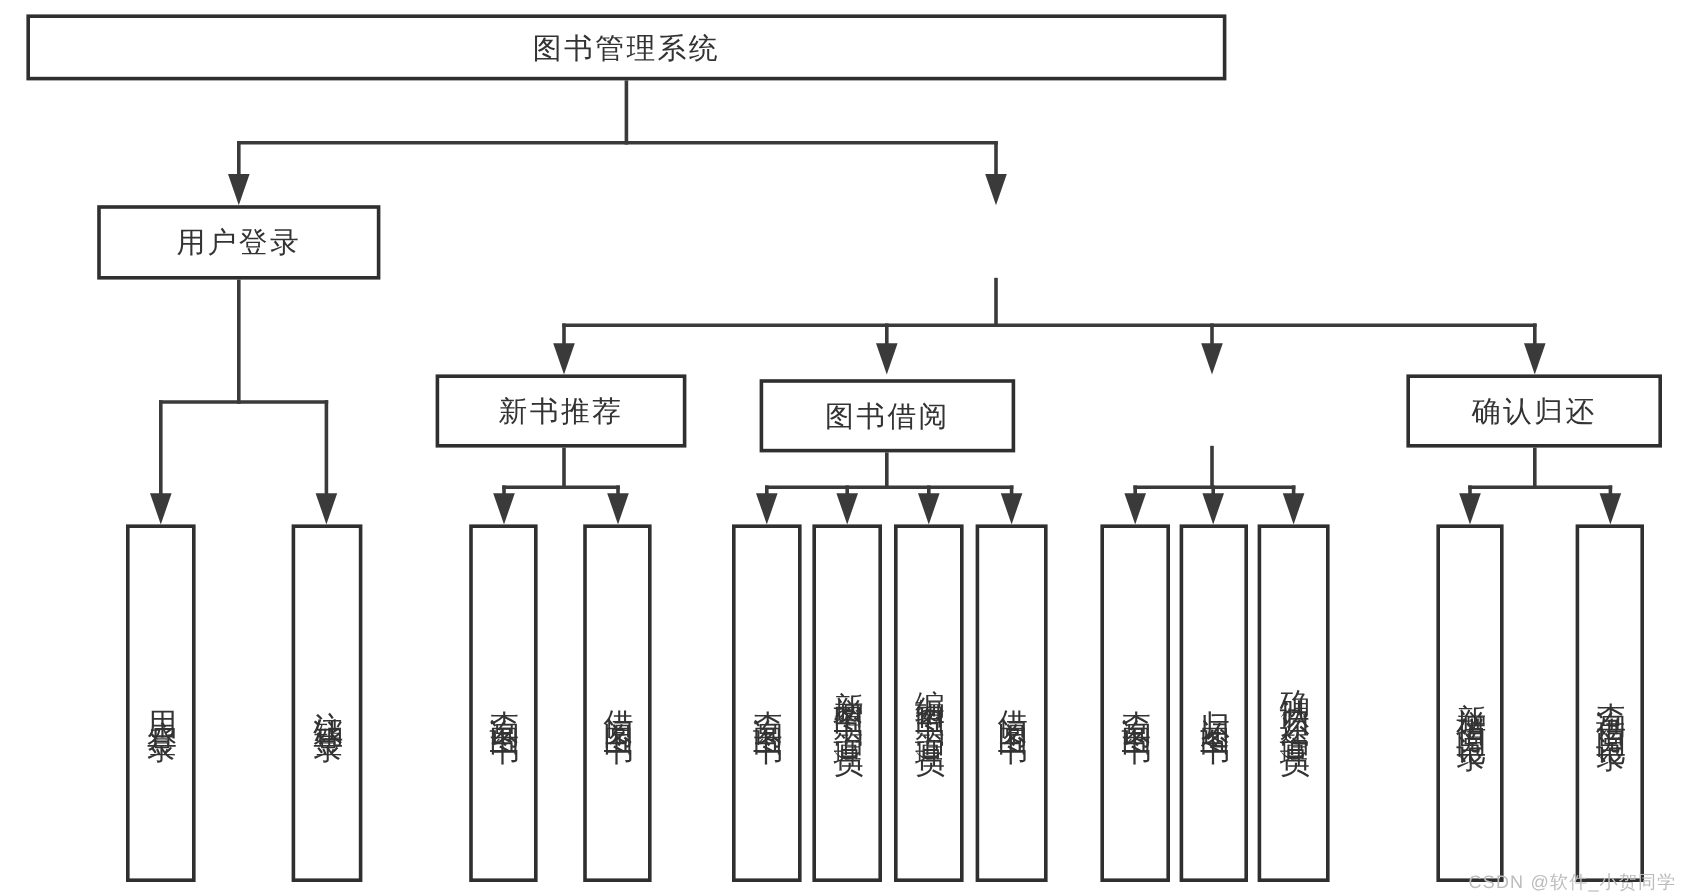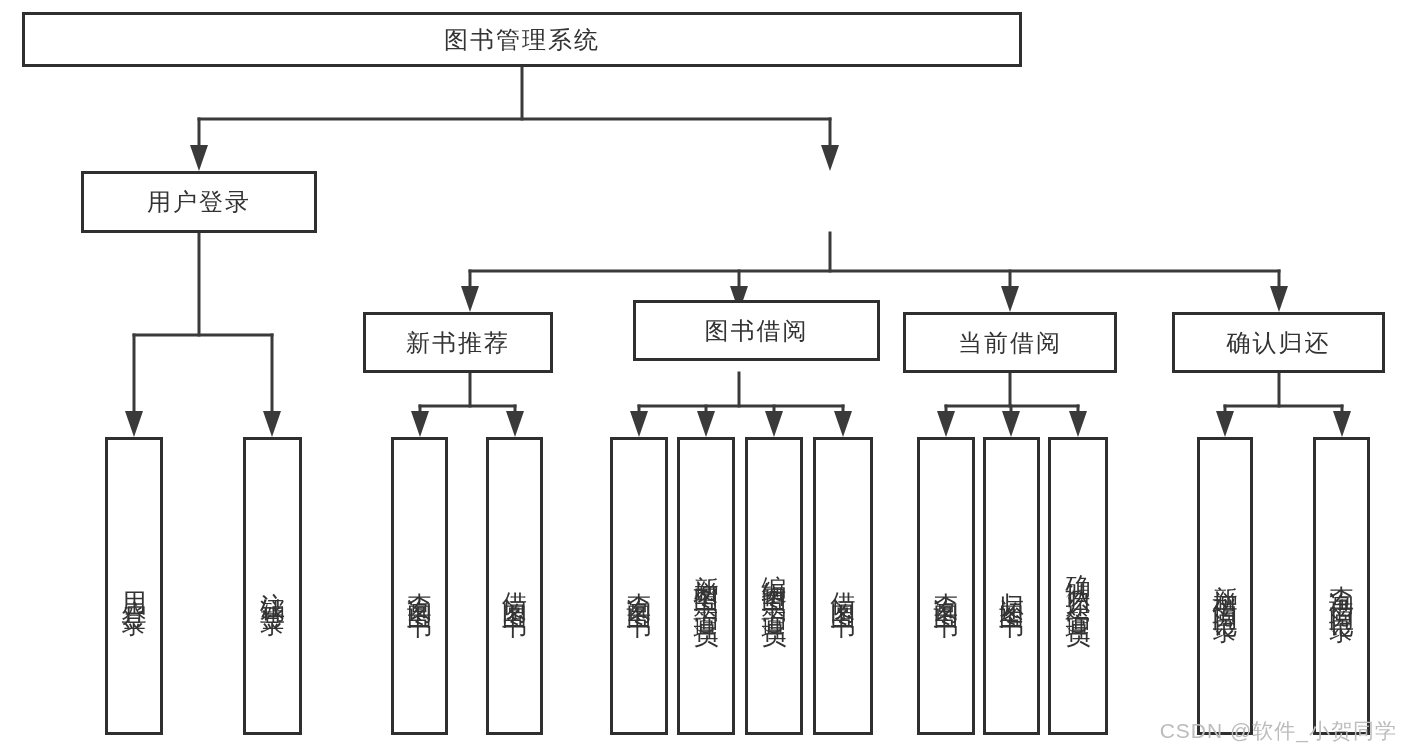--- a/index.html
+++ b/index.html
@@ -39,21 +39,21 @@
     font-size:25px;
     writing-mode:vertical-rl;
     letter-spacing:7px;
     line-height:1;
     white-space:nowrap;
   }
   .watermark{
     position:absolute;
     right:8px;
     bottom:2px;
-    font-size:21px;
+    font-size:15px;
     letter-spacing:1px;
     color:var(--watermark);
     z-index:5;
     white-space:nowrap;
   }
 </style>
 </head>
 <body>
 
 <div class="canvas">
@@ -114,28 +114,25 @@
     </svg>
 
   <div class="box" style="left:22px;top:12px;width:1000px;height:55px">
     <span class="lbl">图书管理系统</span>
   </div>
 
   <div class="box" style="left:81px;top:171px;width:236px;height:62px">
     <span class="lbl">用户登录</span>
   </div>
 
-  <div class="box" style="left:363px;top:312px;width:190px;height:61px">
+  <div class="box" style="left:363px;top:312px;width:209px;height:61px">
     <span class="lbl">新书推荐</span>
   </div>
-  <div class="box" style="left:633px;top:300px;width:247px;height:61px">
+  <div class="box" style="left:633px;top:316px;width:213px;height:61px">
     <span class="lbl">图书借阅</span>
-  </div>
-  <div class="box" style="left:903px;top:312px;width:214px;height:61px">
-    <span class="lbl">当前借阅</span>
   </div>
   <div class="box" style="left:1172px;top:312px;width:213px;height:61px">
     <span class="lbl">确认归还</span>
   </div>
 
   <div class="box" style="left:105px;top:437px;width:58px;height:298px">
     <span class="vlbl">用户登录</span>
   </div>
   <div class="box" style="left:243px;top:437px;width:59px;height:298px">
     <span class="vlbl">注销登录</span>

